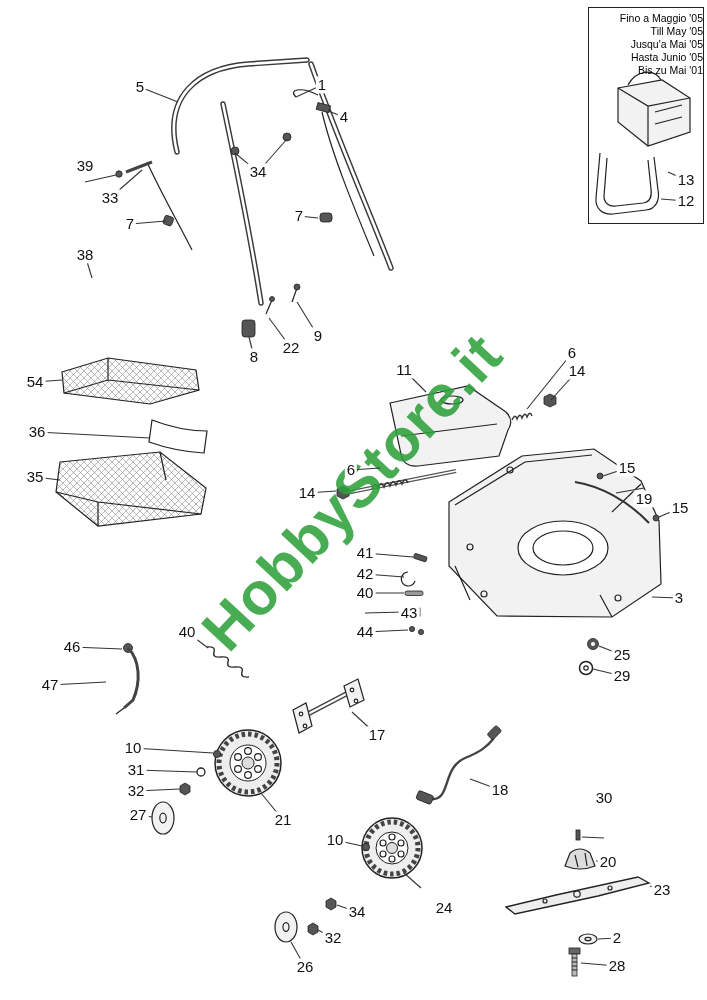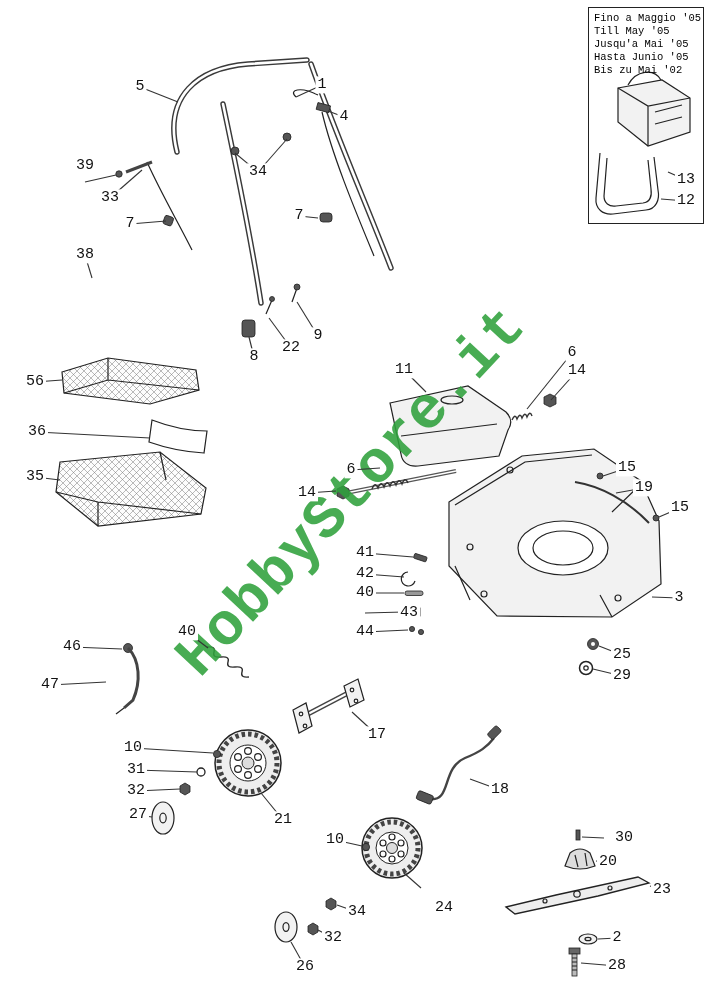--- a/index.html
+++ b/index.html
@@ -1,18 +1,19 @@
 <!DOCTYPE html>
 <html><head>
 <meta charset="utf-8">
 <style>
   html,body{margin:0;padding:0;background:#fff;}
   .canvas{
     position:relative;width:707px;height:1000px;background:#fff;overflow:hidden;
-    font-family:Liberation Mono, monospace;
+    font-family:Liberation Sans, sans-serif;
+    text-align:right;
   }
   .art{position:absolute;left:0;top:0;}
   
   .ln{fill:none;stroke:#222;stroke-width:1.2;}
   .t-out{fill:none;stroke:#3a3a3a;stroke-width:5.5;stroke-linecap:round;}
   .t-in{fill:none;stroke:#fff;stroke-width:2.6;stroke-linecap:round;}
   .fill-l{fill:#f2f2f2;stroke:#222;stroke-width:1.2;}
   .dark{fill:#555;stroke:#222;stroke-width:0.8;}
   .coil{fill:none;stroke:#333;stroke-width:1.4;}
   
@@ -220,21 +221,21 @@
         <path class="ln" d="M572,958 h5 M572,962 h5 M572,966 h5 M572,970 h5"></path>
       </g>
     </g>
   </svg>
 
   <div class="note-box" id="box-until-may">
     <div class="note-line">Fino a Maggio '05</div>
     <div class="note-line">Till May '05</div>
     <div class="note-line">Jusqu'a Mai '05</div>
     <div class="note-line">Hasta Junio '05</div>
-    <div class="note-line">Bis zu Mai '02</div>
+    <div class="note-line">Bis zu Mai '01</div>
   </div>
 
 
   <div class="watermark" style="color: rgb(47, 161, 60);">HobbyStore.it</div>
 
   <svg id="leader-lines" width="707" height="1000" viewBox="0 0 707 1000">
       <line x1="140" y1="87" x2="178" y2="102"></line>
       <line x1="322" y1="85" x2="296" y2="97"></line>
       <line x1="344" y1="117" x2="328" y2="111"></line>
       <line x1="258" y1="172" x2="235" y2="153"></line>
@@ -297,51 +298,51 @@
       <div class="part-label" style="left: 85px; top: 166px;">39</div>
       <div class="part-label" style="left: 110px; top: 198px;">33</div>
       <div class="part-label" style="left: 130px; top: 224px;">7</div>
       <div class="part-label" style="left: 299px; top: 216px;">7</div>
       <div class="part-label" style="left: 85px; top: 255px;">38</div>
       <div class="part-label" style="left: 686px; top: 180px;">13</div>
       <div class="part-label" style="left: 686px; top: 201px;">12</div>
       <div class="part-label" style="left: 318px; top: 336px;">9</div>
       <div class="part-label" style="left: 291px; top: 348px;">22</div>
       <div class="part-label" style="left: 254px; top: 357px;">8</div>
-      <div class="part-label" style="left: 35px; top: 382px;">56</div>
+      <div class="part-label" style="left: 35px; top: 382px;">54</div>
       <div class="part-label" style="left: 37px; top: 432px;">36</div>
       <div class="part-label" style="left: 35px; top: 477px;">35</div>
       <div class="part-label" style="left: 404px; top: 370px;">11</div>
       <div class="part-label" style="left: 572px; top: 353px;">6</div>
       <div class="part-label" style="left: 577px; top: 371px;">14</div>
       <div class="part-label" style="left: 351px; top: 470px;">6</div>
       <div class="part-label" style="left: 307px; top: 493px;">14</div>
       <div class="part-label" style="left: 627px; top: 468px;">15</div>
-      <div class="part-label" style="left: 644px; top: 488px;">19</div>
+      <div class="part-label" style="left: 644px; top: 499px;">19</div>
       <div class="part-label" style="left: 680px; top: 508px;">15</div>
       <div class="part-label" style="left: 679px; top: 598px;">3</div>
       <div class="part-label" style="left: 365px; top: 553px;">41</div>
       <div class="part-label" style="left: 365px; top: 574px;">42</div>
       <div class="part-label" style="left: 365px; top: 593px;">40</div>
       <div class="part-label" style="left: 365px; top: 613px; margin-left: 44px;">43</div>
       <div class="part-label" style="left: 365px; top: 632px;">44</div>
       <div class="part-label" style="left: 187px; top: 632px;">40</div>
       <div class="part-label" style="left: 72px; top: 647px;">46</div>
       <div class="part-label" style="left: 50px; top: 685px;">47</div>
       <div class="part-label" style="left: 622px; top: 655px;">25</div>
       <div class="part-label" style="left: 622px; top: 676px;">29</div>
       <div class="part-label" style="left: 377px; top: 735px;">17</div>
       <div class="part-label" style="left: 133px; top: 748px;">10</div>
       <div class="part-label" style="left: 136px; top: 770px;">31</div>
       <div class="part-label" style="left: 136px; top: 791px;">32</div>
       <div class="part-label" style="left: 138px; top: 815px;">27</div>
       <div class="part-label" style="left: 283px; top: 820px;">21</div>
       <div class="part-label" style="left: 500px; top: 790px;">18</div>
       <div class="part-label" style="left: 335px; top: 840px;">10</div>
-      <div class="part-label" style="left: 604px; top: 838px; margin-left: 20px;">30</div>
+      <div class="part-label" style="left: 604px; top: 798px;">30</div>
       <div class="part-label" style="left: 608px; top: 862px;">20</div>
       <div class="part-label" style="left: 444px; top: 888px; margin-top: 20px;">24</div>
       <div class="part-label" style="left: 662px; top: 890px;">23</div>
       <div class="part-label" style="left: 357px; top: 912px;">34</div>
       <div class="part-label" style="left: 333px; top: 938px;">32</div>
       <div class="part-label" style="left: 617px; top: 938px;">2</div>
       <div class="part-label" style="left: 305px; top: 967px;">26</div>
       <div class="part-label" style="left: 617px; top: 966px;">28</div>
     </div>
 

